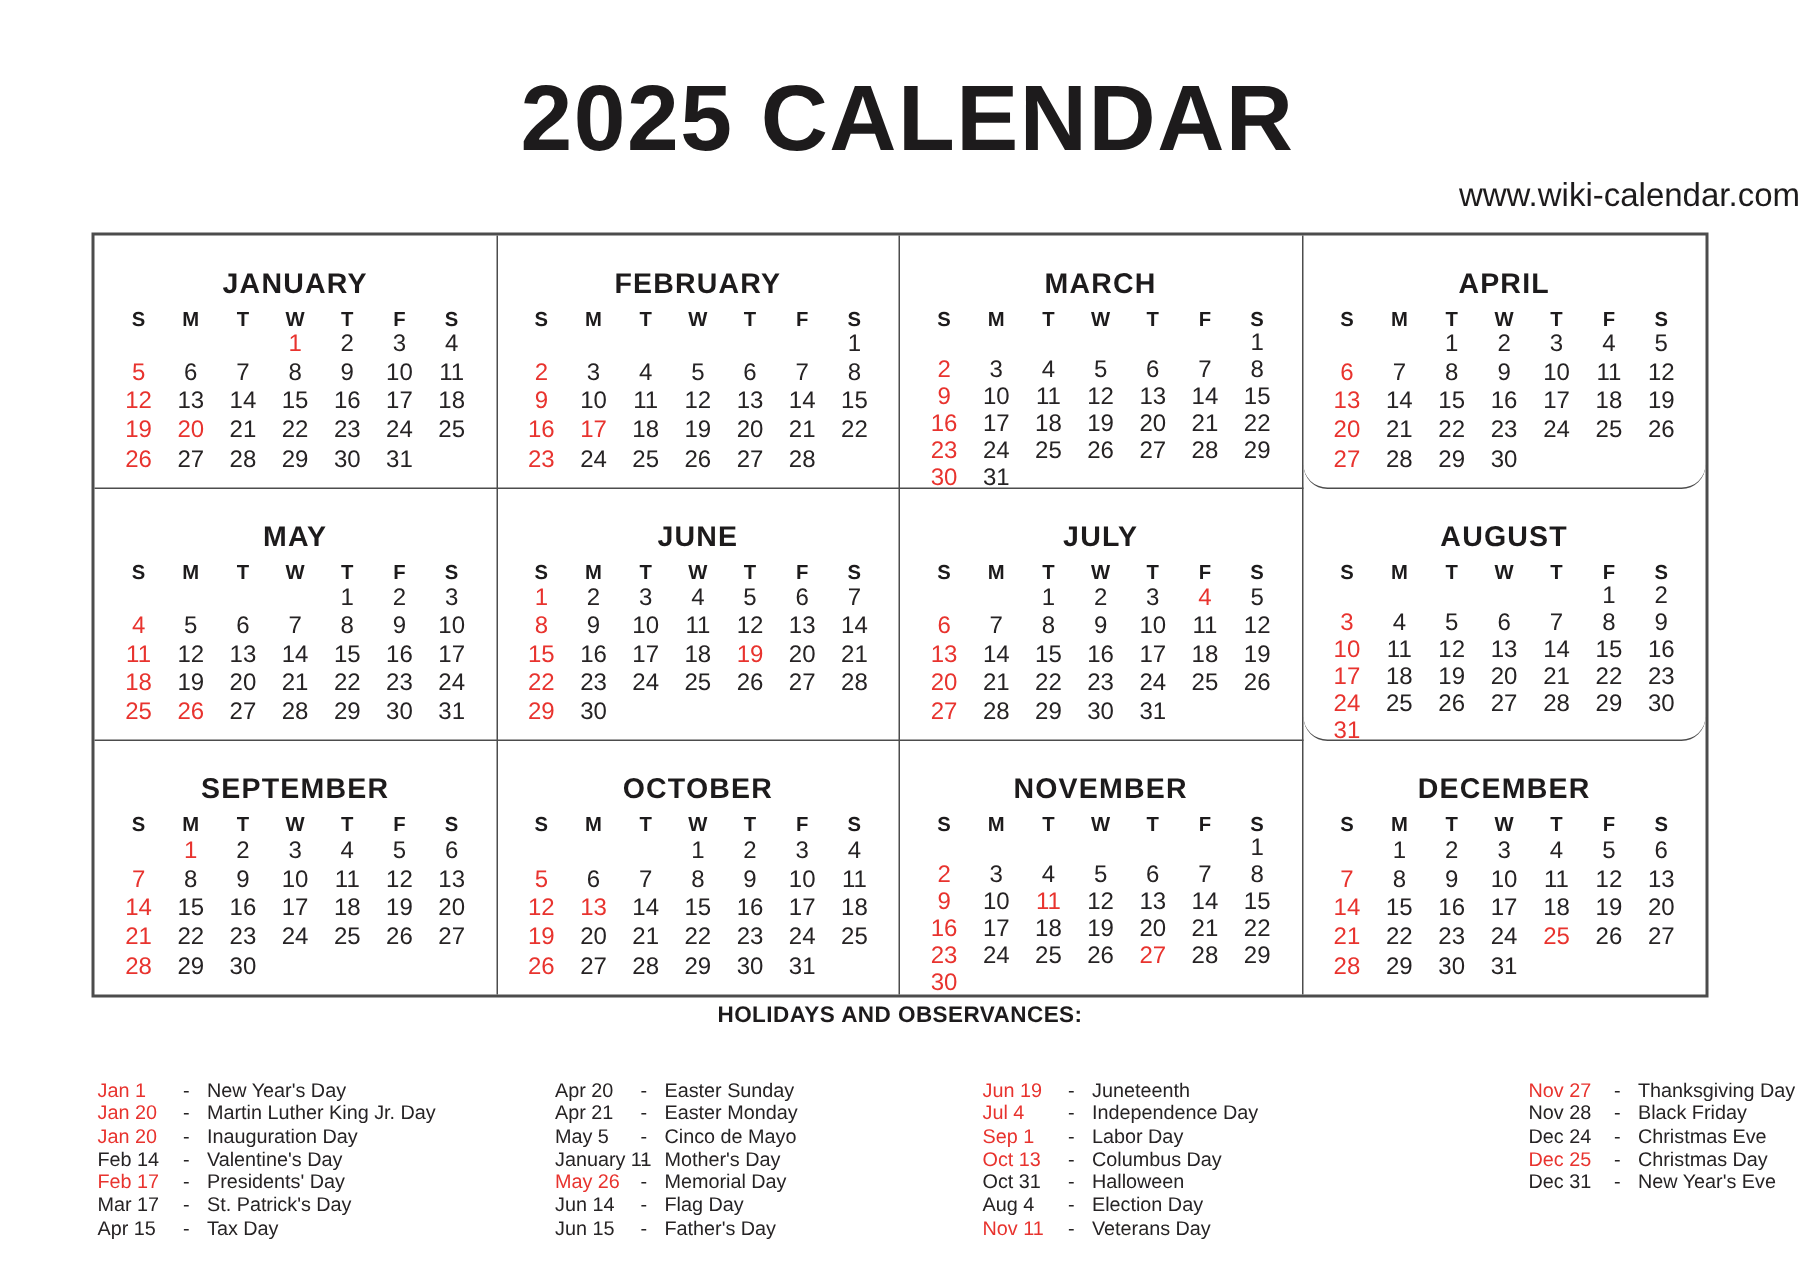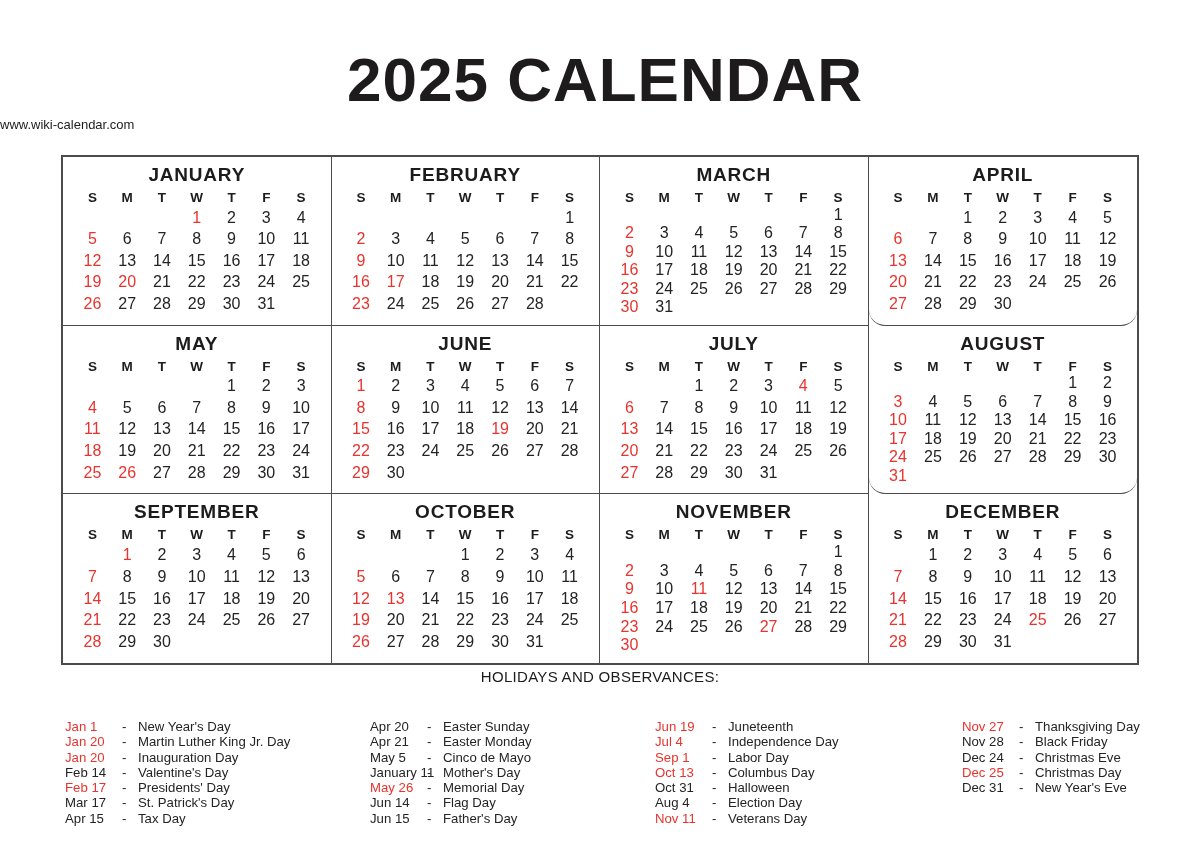--- a/index.html
+++ b/index.html
@@ -24,38 +24,38 @@
     text-align: center;
     font-size: 62px;
     line-height: 1;
     font-weight: bold;
     letter-spacing: 1px;
     color: #1d1b1c;
   }
   .url {
     position: absolute;
     top: 117px; left: 0; width: 100%;
-    text-align: left;
-    font-size: 13px;
+    text-align: right;
+    font-size: 22px;
     color: #1d1b1c;
   }
   .calendar-grid {
     position: absolute;
     left: 61px; top: 155px;
     width: 1078px; height: 510px;
     display: grid;
     grid-template-columns: repeat(4, 1fr);
     grid-template-rows: repeat(3, 1fr);
     border: 2px solid #4c4c4c;
     background: #fff;
   }
   .month {
     display: flex;
     flex-direction: column;
-    padding: 5px 12px 8px;
+    padding: 20px 12px 8px;
     border-right: 1.5px solid #4c4c4c;
     border-bottom: 1.5px solid #4c4c4c;
     overflow: hidden;
   }
   .month:nth-child(4n) { border-right: none; border-radius: 16px; }
   .month:nth-child(n+9) { border-bottom: none; }
   .month-title {
     text-align: center;
     font-size: 19px;
     font-weight: bold;
@@ -88,36 +88,36 @@
     text-align: center;
     font-size: 16px;
     color: #262324;
   }
   .red { color: var(--accent-red, #e8332e); }
   .holidays-title {
     position: absolute;
     top: 668px; left: 0; width: 100%;
     text-align: center;
     font-size: 15px;
-    font-weight: normal;
+    font-weight: bold;
     letter-spacing: 0.3px;
     color: #1d1b1c;
   }
   .holiday-columns {
     position: absolute;
     top: 0; left: 0;
     width: 100%; height: 100%;
     pointer-events: none;
     margin-top: 28px;
   }
   .holiday-col { position: absolute; top: 691px; }
   .holiday-col:nth-child(1) { left: 65px; }
   .holiday-col:nth-child(2) { left: 370px; }
   .holiday-col:nth-child(3) { left: 655px; }
-  .holiday-col:nth-child(4) { left: 962px; }
+  .holiday-col:nth-child(4) { left: 1019px; }
   .holiday-row {
     font-size: 13.2px;
     line-height: 15.3px;
     white-space: nowrap;
     color: #262324;
   }
   .hdate { display: inline-block; width: 57px; }
   .hdash { display: inline-block; width: 16px; }
 </style>
 </head>

